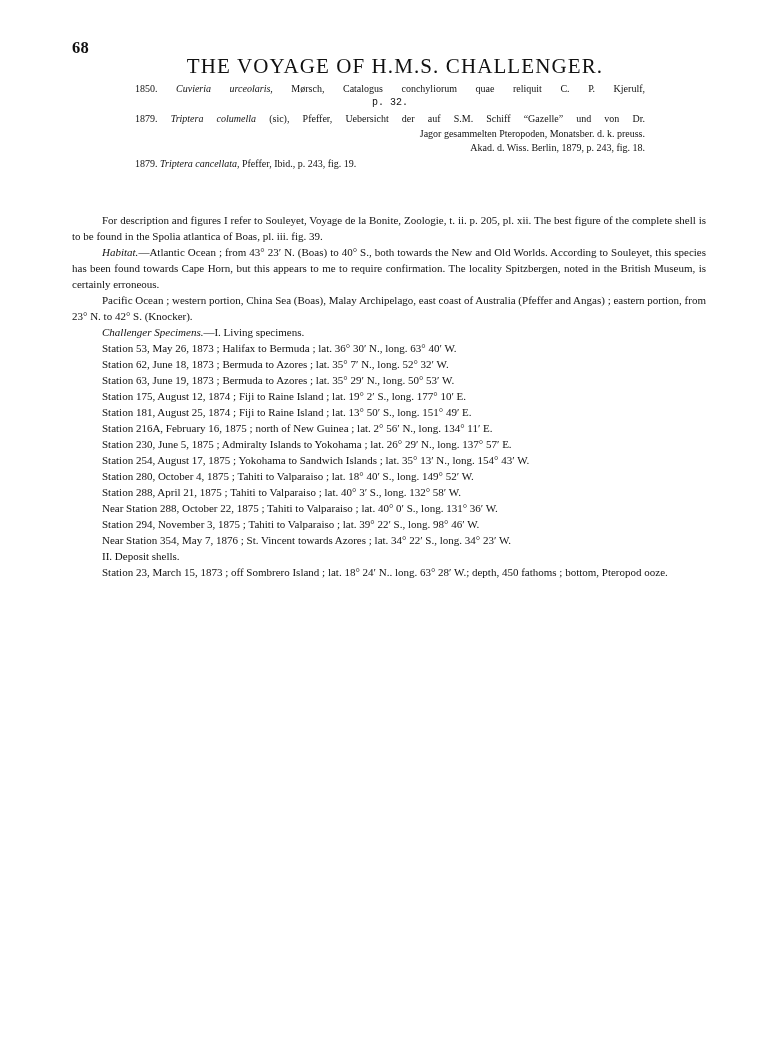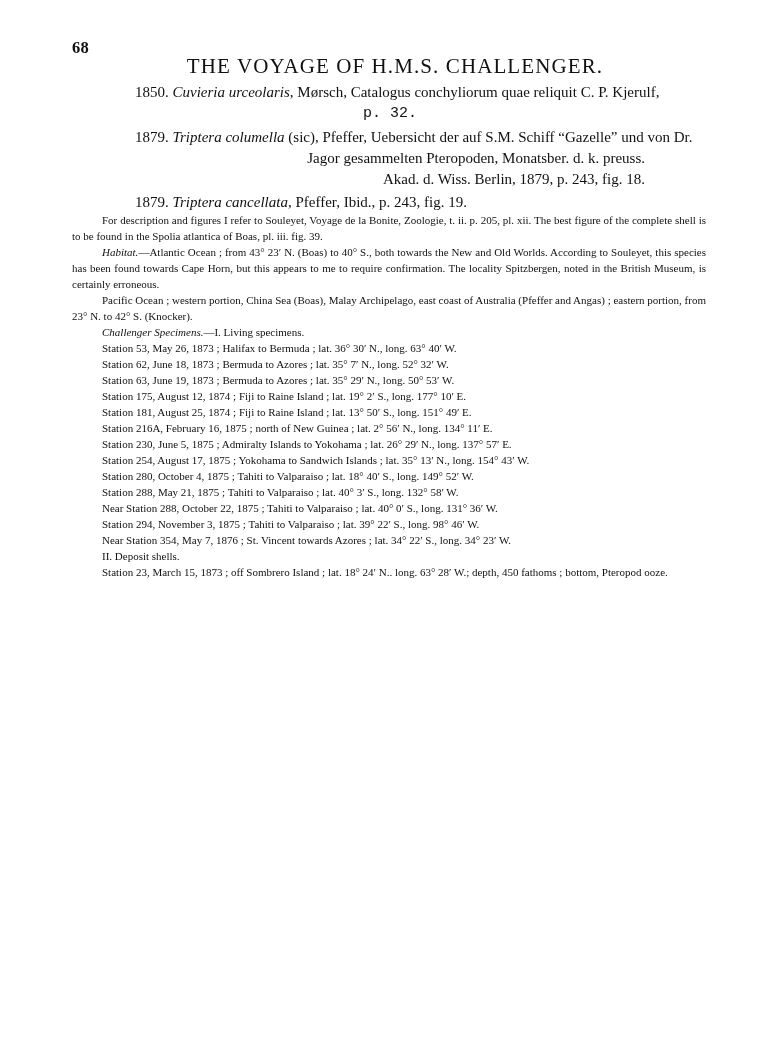--- a/index.html
+++ b/index.html
@@ -48,21 +48,21 @@
     letter-spacing: 1.1px;
     padding-left: 14px;
     box-sizing: border-box;
   }
   
   .synonymy {
     position: absolute;
     top: 82px;
     left: 135px;
     width: 510px;
-    font-size: 15px;
+    font-size: 10px;
     line-height: 1.42;
   }
   .syn-entry {
     margin-bottom: 2px;
   }
   .syn-line {
     display: block;
     text-align: justify;
     text-align-last: justify;
     white-space: nowrap;
@@ -153,21 +153,21 @@
 
     <p>Station 53, May 26, 1873 ; Halifax to Bermuda ; lat. 36° 30′ N., long. 63° 40′ W.</p>
     <p>Station 62, June 18, 1873 ; Bermuda to Azores ; lat. 35° 7′ N., long. 52° 32′ W.</p>
     <p>Station 63, June 19, 1873 ; Bermuda to Azores ; lat. 35° 29′ N., long. 50° 53′ W.</p>
     <p>Station 175, August 12, 1874 ; Fiji to Raine Island ; lat. 19° 2′ S., long. 177° 10′ E.</p>
     <p>Station 181, August 25, 1874 ; Fiji to Raine Island ; lat. 13° 50′ S., long. 151° 49′ E.</p>
     <p>Station 216A, February 16, 1875 ; north of New Guinea ; lat. 2° 56′ N., long. 134° 11′ E.</p>
     <p>Station 230, June 5, 1875 ; Admiralty Islands to Yokohama ; lat. 26° 29′ N., long. 137° 57′ E.</p>
     <p>Station 254, August 17, 1875 ; Yokohama to Sandwich Islands ; lat. 35° 13′ N., long. 154° 43′ W.</p>
     <p>Station 280, October 4, 1875 ; Tahiti to Valparaiso ; lat. 18° 40′ S., long. 149° 52′ W.</p>
-    <p>Station 288, May 21, 1875 ; Tahiti to Valparaiso ; lat. 40° 3′ S., long. 132° 58′ W.</p>
+    <p>Station 288, April 21, 1875 ; Tahiti to Valparaiso ; lat. 40° 3′ S., long. 132° 58′ W.</p>
     <p>Near Station 288, October 22, 1875 ; Tahiti to Valparaiso ; lat. 40° 0′ S., long. 131° 36′ W.</p>
     <p>Station 294, November 3, 1875 ; Tahiti to Valparaiso ; lat. 39° 22′ S., long. 98° 46′ W.</p>
     <p>Near Station 354, May 7, 1876 ; St. Vincent towards Azores ; lat. 34° 22′ S., long. 34° 23′ W.</p>
 
     <p>II. Deposit shells.</p>
 
     <p>Station 23, March 15, 1873 ; off Sombrero Island ; lat. 18° 24′ N.. long. 63° 28′ W.; depth, 450 fathoms ; bottom, Pteropod ooze.</p>
 
   </div>
 

